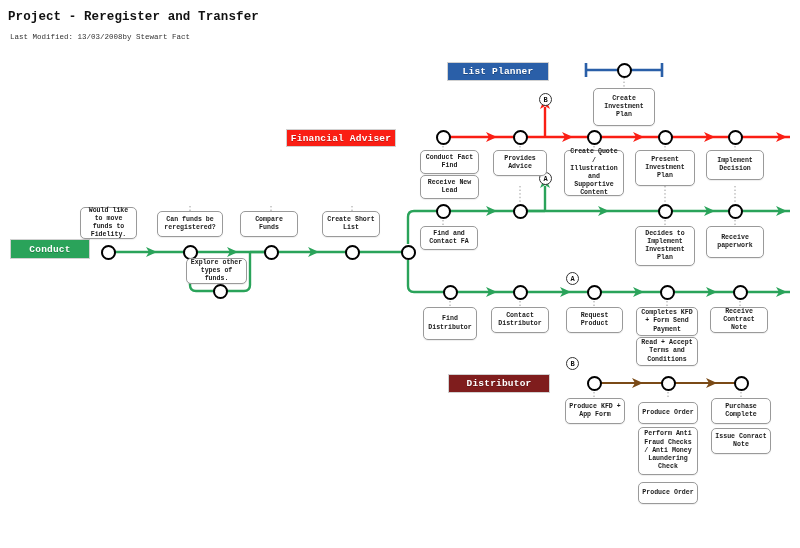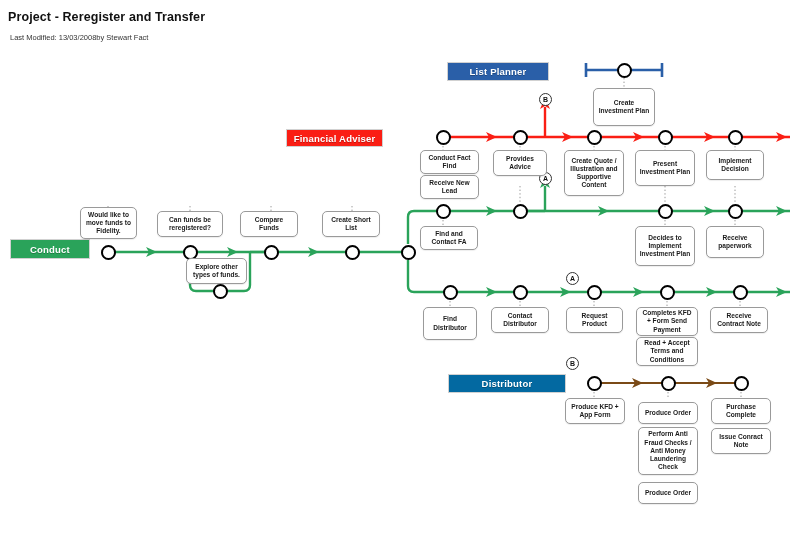--- a/index.html
+++ b/index.html
@@ -1,18 +1,18 @@
 <!DOCTYPE html>
 <html><head>
 <meta charset="utf-8">
 <style>
   html,body{margin:0;padding:0;background:#ffffff;}
   body{width:800px;height:548px;position:relative;overflow:hidden;
        font-family:"Liberation Sans","DejaVu Sans",sans-serif;color:#111;}
-  #canvas{position:absolute;left:0;top:0;width:800px;height:548px;}
+  #canvas{position:absolute;left:0;top:0;width:800px;height:548px;font-family:Liberation Mono, monospace;}
   svg.wires{position:absolute;left:0;top:0;width:800px;height:548px;pointer-events:none;}
 
   
   .doc-title{position:absolute;left:8px;top:10px;font-size:12.5px;font-weight:600;color:#111;
              letter-spacing:.1px;white-space:nowrap;}
   .doc-sub{position:absolute;left:10px;top:33px;font-size:7.5px;color:#333;white-space:nowrap;}
   .doc-sub span{}
 
   
   .lane-pill{position:absolute;display:flex;align-items:center;justify-content:center;
@@ -168,27 +168,27 @@
       <g stroke-width="0" fill="#7a4a16">
         <path d="M632,378 L643,383 L632,388 L635,383 Z"></path>
         <path d="M706,378 L717,383 L706,388 L709,383 Z"></path>
       </g>
     </g>
   </svg>
 
   <div class="lane-pill" style="left:448px;top:63px;width:100px;height:17px;background:#2a5fa8;">
     <span>List Planner</span>
   </div>
-  <div class="lane-pill" style="left:287px;top:130px;width:95px;height:16px;background:#fa1e14;">
+  <div class="lane-pill" style="left:287px;top:130px;width:108px;height:16px;background:#fa1e14;">
     <span>Financial Adviser</span>
   </div>
   <div class="lane-pill" style="left:11px;top:240px;width:78px;height:18px;background:#2aa35a;">
     <span>Conduct</span>
   </div>
-  <div class="lane-pill" style="left:449px;top:375px;width:116px;height:17px;background:#0369a1;">
+  <div class="lane-pill" style="left:449px;top:375px;width:100px;height:17px;background:#7f1d1d;">
     <span>Distributor</span>
   </div>
 
   <div class="node" style="left:617px;top:63px;"></div>
 
   <div class="node" style="left:436px;top:130px;"></div>
   <div class="node" style="left:513px;top:130px;"></div>
   <div class="node" style="left:587px;top:130px;"></div>
   <div class="node" style="left:658px;top:130px;"></div>
   <div class="node" style="left:728px;top:130px;"></div>

